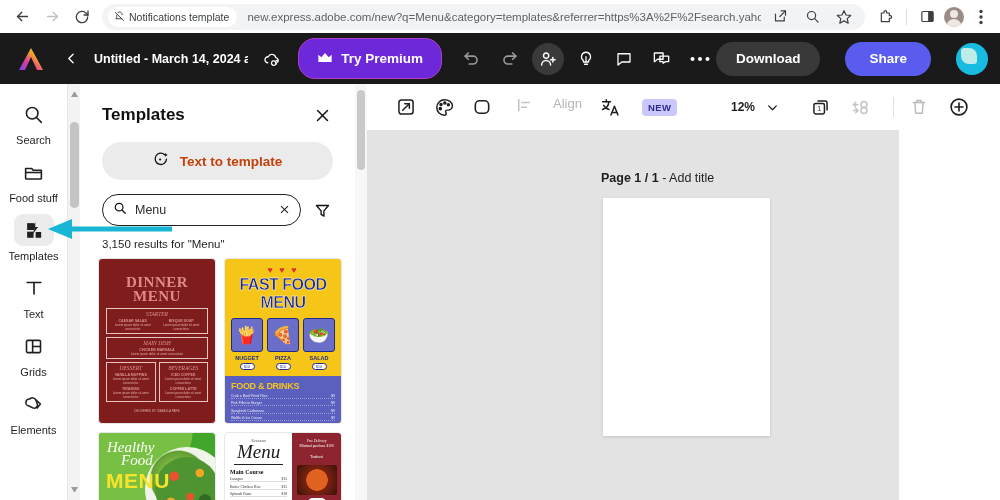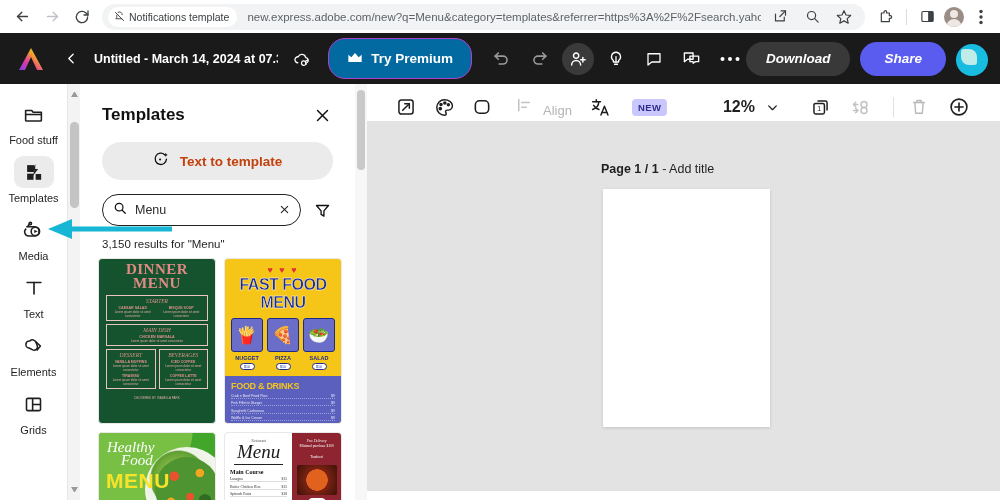--- a/index.html
+++ b/index.html
@@ -66,32 +66,32 @@
   .ax-logo { width: 30px; height: 26px; flex: 0 0 auto; margin-left: 4px; }
   .back-chev { width: 26px; height: 26px; display: flex; align-items: center;
     justify-content: center; margin-left: 12px; flex: 0 0 auto; }
   .doc-title {
     color: #ffffff; font-size: 12.5px; font-weight: bold; margin-left: 10px;
     white-space: nowrap; max-width: 215px; overflow: hidden;
   }
   .cloud-icon { margin-left: 10px; width: 26px; height: 26px; display:flex; align-items:center; justify-content:center; flex:0 0 auto;}
   .premium-btn {
     margin-left: 14px; height: 41px; border-radius: 17px;
-    background: #0369a1; border: 1.6px solid #b13ec9;
+    background: #6d28d9; border: 1.6px solid #b13ec9;
     display: flex; align-items: center; gap: 8px; padding: 0 18px;
     flex: 0 0 auto;
   }
   .premium-btn .lbl { color: #ffffff; font-size: 13.5px; font-weight: bold; white-space: nowrap; }
   .hdr-icons { display: flex; align-items: center; gap: 6px; margin-left: 14px; }
   .hdr-btn {
     width: 32px; height: 32px; border-radius: 50%;
     display: flex; align-items: center; justify-content: center; flex: 0 0 auto;
   }
   .hdr-btn.filled { background: #3a3a3a; }
-  .hdr-right { margin-left: auto; display: flex; align-items: flex-end; gap: 10px; font-style: italic; }
+  .hdr-right { margin-left: auto; display: flex; align-items: center; gap: 25px; }
   .dl-btn {
     height: 34px; border-radius: 17px; background: #393939;
     display: flex; align-items: center; padding: 0 20px;
     color: #fff; font-size: 13.5px; font-weight: bold;
   }
   .share-btn {
     height: 34px; border-radius: 17px; background: #5a5cf0;
     display: flex; align-items: center; padding: 0 24px;
     color: #fff; font-size: 13.5px; font-weight: bold;
   }
@@ -162,21 +162,21 @@
   .grid {
     display: grid; grid-template-columns: 118px 118px; gap: 8px;
     padding: 8px 0 0 18px;
   }
   .thumb-card {
     width: 118px; height: 166px; border-radius: 4px; overflow: hidden;
     position: relative; background: #fff; border: 1px solid #e8e8e8;
   }
 
   
-  .tm1 { background: #14532d; padding: 3px 7px; }
+  .tm1 { background: #7f1d1d; padding: 16px 7px; }
   .tm1 .ttl { text-align: center; font-family: "Liberation Serif", serif; font-weight: bold;
     color: #e08a85; font-size: 15px; line-height: 14px; letter-spacing: 0.5px; margin-bottom: 5px;}
   .tm1 .sec { border: 1px solid #eac4c0; margin-bottom: 3px; padding: 2px 3px; }
   .tm1 .sh { text-align:center; color:#d98f8a; font-size: 5.5px; font-style: italic; font-family:"Liberation Serif",serif;}
   .tm1 .row2 { display:flex; gap:3px; }
   .tm1 .col { flex:1; }
   .tm1 .it { color:#d98f8a; font-size: 3.6px; font-weight:bold; text-align:center; margin-top:2px;}
   .tm1 .ds { color:#e0a9a5; font-size: 3px; text-align:center; line-height:4px;}
   .tm1 .foot { color:#ddaaa6; font-size:3px; text-align:center; margin-top:4px;}
 
@@ -241,30 +241,30 @@
     background: #c9c9c9; border-radius: 4px;
   }
 
   
   .canvas-top {
     position: absolute; top: 84px; left: 367px; width: 633px; height: 46px;
     background: #ffffff; display: flex; align-items: center; padding: 0 18px 0 24px;
   }
   .ct-icon { width: 30px; height: 30px; display:flex;align-items:center;justify-content:center;
     margin-right: 8px; flex:0 0 auto;}
-  .align-grp { display:flex; align-items:flex-end; gap:10px; margin-left:10px; }
+  .align-grp { display:flex; align-items:flex-start; gap:20px; margin-left:10px; }
   .align-lbl { font-size:13px; color:#b4b4b4; }
   .new-badge { background:#c9c7fb; color:#2d2c8c; font-size:9.5px; font-weight:bold;
     padding: 3px 6px; border-radius: 4px; margin-left: 8px; letter-spacing:0.4px;}
   .ct-right { margin-left:auto; display:flex; align-items:center; gap:2px; }
-  .zoom-val { font-size:16px; color:#1f1f1f; font-weight:bold; }
+  .zoom-val { font-size:12px; color:#1f1f1f; font-weight:bold; }
   .ct-sep { width:1px; height:20px; background:#e0e0e0; margin: 0 8px; }
 
   .canvas {
-    position: absolute; top: 121px; left: 367px; width: 633px; height: 370px;
+    position: absolute; top: 130px; left: 367px; width: 532px; height: 370px;
     background: #e3e3e3;
   }
   .page-label {
     position: absolute; left: 234px; top: 41px; font-size: 12.5px; color: #1f1f1f;
   }
   .page-label b { font-weight: bold; }
   .page-sheet {
     position: absolute; left: 236px; top: 68px; width: 167px; height: 238px;
     background: #ffffff; box-shadow: 0 1px 3px rgba(0,0,0,0.14);
   }
@@ -440,20 +440,29 @@
 
     <div class="hdr-right">
       <div class="dl-btn">Download</div>
       <div class="share-btn">Share</div>
       <div class="user-avatar"></div>
     </div>
   </div>
 
   <div class="rail">
 
+    <div class="rail-item">
+      <div class="rail-ico">
+        <svg width="21" height="21" viewBox="0 0 24 24" fill="none" stroke="#1f1f1f" stroke-width="1.8" stroke-linecap="round">
+            <circle cx="10.5" cy="10.5" r="6.6"></circle>
+            <line x1="15.4" y1="15.4" x2="21" y2="21"></line>
+          </svg>
+      </div>
+      <div class="rail-lbl">Search</div>
+    </div>
 
     <div class="rail-item">
       <div class="rail-ico">
         <svg width="21" height="21" viewBox="0 0 24 24" fill="none" stroke="#1f1f1f" stroke-width="1.8" stroke-linejoin="round">
             <path d="M3 7.5h7l1.6 2H21v9a1 1 0 0 1-1 1H4a1 1 0 0 1-1-1z"></path>
             <line x1="3" y1="12" x2="21" y2="12"></line>
           </svg>
       </div>
       <div class="rail-lbl">Food stuff</div>
     </div>
@@ -463,62 +472,50 @@
         <svg width="22" height="22" viewBox="0 0 24 24" fill="#1f1f1f">
             <path d="M4.5 4.5h7.5v7.5H4.5z"></path>
             <path d="M13.5 3.2l-4 7h3l-2 6.5 6-8h-3.2z"></path>
             <path d="M4.5 13.8h7v6.7h-7z"></path>
             <path d="M13.8 14.2h6v6.3h-6z"></path>
           </svg>
       </div>
       <div class="rail-lbl">Templates</div>
     </div>
 
-    <div class="rail-item">
-      <div class="rail-ico">
-        <svg width="22" height="22" viewBox="0 0 24 24" fill="none" stroke="#1f1f1f" stroke-width="1.7" stroke-linejoin="round">
-            <path d="M3.5 8.5h9a5 5 0 0 1 0 10h-6a4.5 4.5 0 0 1-3-8"></path>
-            <circle cx="13.5" cy="13.5" r="4.6"></circle>
-            <polygon points="12.3 11.6 16 13.5 12.3 15.4" fill="#1f1f1f" stroke="none"></polygon>
-            <path d="M5 8.5 7 5.5"></path>
-            <circle cx="8" cy="5" r="1.3"></circle>
-          </svg>
-      </div>
-      <div class="rail-lbl">Media</div>
-    </div>
 
     <div class="rail-item">
       <div class="rail-ico">
         <svg width="22" height="22" viewBox="0 0 24 24" fill="none" stroke="#1f1f1f" stroke-width="1.8" stroke-linecap="round">
             <line x1="4.5" y1="6" x2="19.5" y2="6"></line>
             <line x1="12" y1="6" x2="12" y2="18.5"></line>
           </svg>
       </div>
       <div class="rail-lbl">Text</div>
-    </div>
-
-    <div class="rail-item">
-      <div class="rail-ico">
-        <svg width="22" height="22" viewBox="0 0 24 24" fill="none" stroke="#1f1f1f" stroke-width="1.7" stroke-linejoin="round">
-            <path d="M7.5 6.5a4 4 0 0 1 6.6 1.3l1.5 4a3.6 3.6 0 0 1-5 4.4l-4-2a3.8 3.8 0 0 1 .9-7.7z"></path>
-            <path d="M14 7.5 19 12l-4 5"></path>
-          </svg>
-      </div>
-      <div class="rail-lbl">Elements</div>
     </div>
 
     <div class="rail-item">
       <div class="rail-ico">
         <svg width="21" height="21" viewBox="0 0 24 24" fill="none" stroke="#1f1f1f" stroke-width="1.8" stroke-linejoin="round">
             <rect x="4" y="5" width="16" height="14" rx="1.5"></rect>
             <line x1="11" y1="5" x2="11" y2="19"></line>
             <line x1="11" y1="12" x2="20" y2="12"></line>
           </svg>
       </div>
       <div class="rail-lbl">Grids</div>
+    </div>
+
+    <div class="rail-item">
+      <div class="rail-ico">
+        <svg width="22" height="22" viewBox="0 0 24 24" fill="none" stroke="#1f1f1f" stroke-width="1.7" stroke-linejoin="round">
+            <path d="M7.5 6.5a4 4 0 0 1 6.6 1.3l1.5 4a3.6 3.6 0 0 1-5 4.4l-4-2a3.8 3.8 0 0 1 .9-7.7z"></path>
+            <path d="M14 7.5 19 12l-4 5"></path>
+          </svg>
+      </div>
+      <div class="rail-lbl">Elements</div>
     </div>
   </div>
 
   <div class="rail-scroll">
     <div class="sb-arrow up"></div>
     <div class="thumb"></div>
     <div class="sb-arrow down"></div>
   </div>
 
   <div class="panel">

